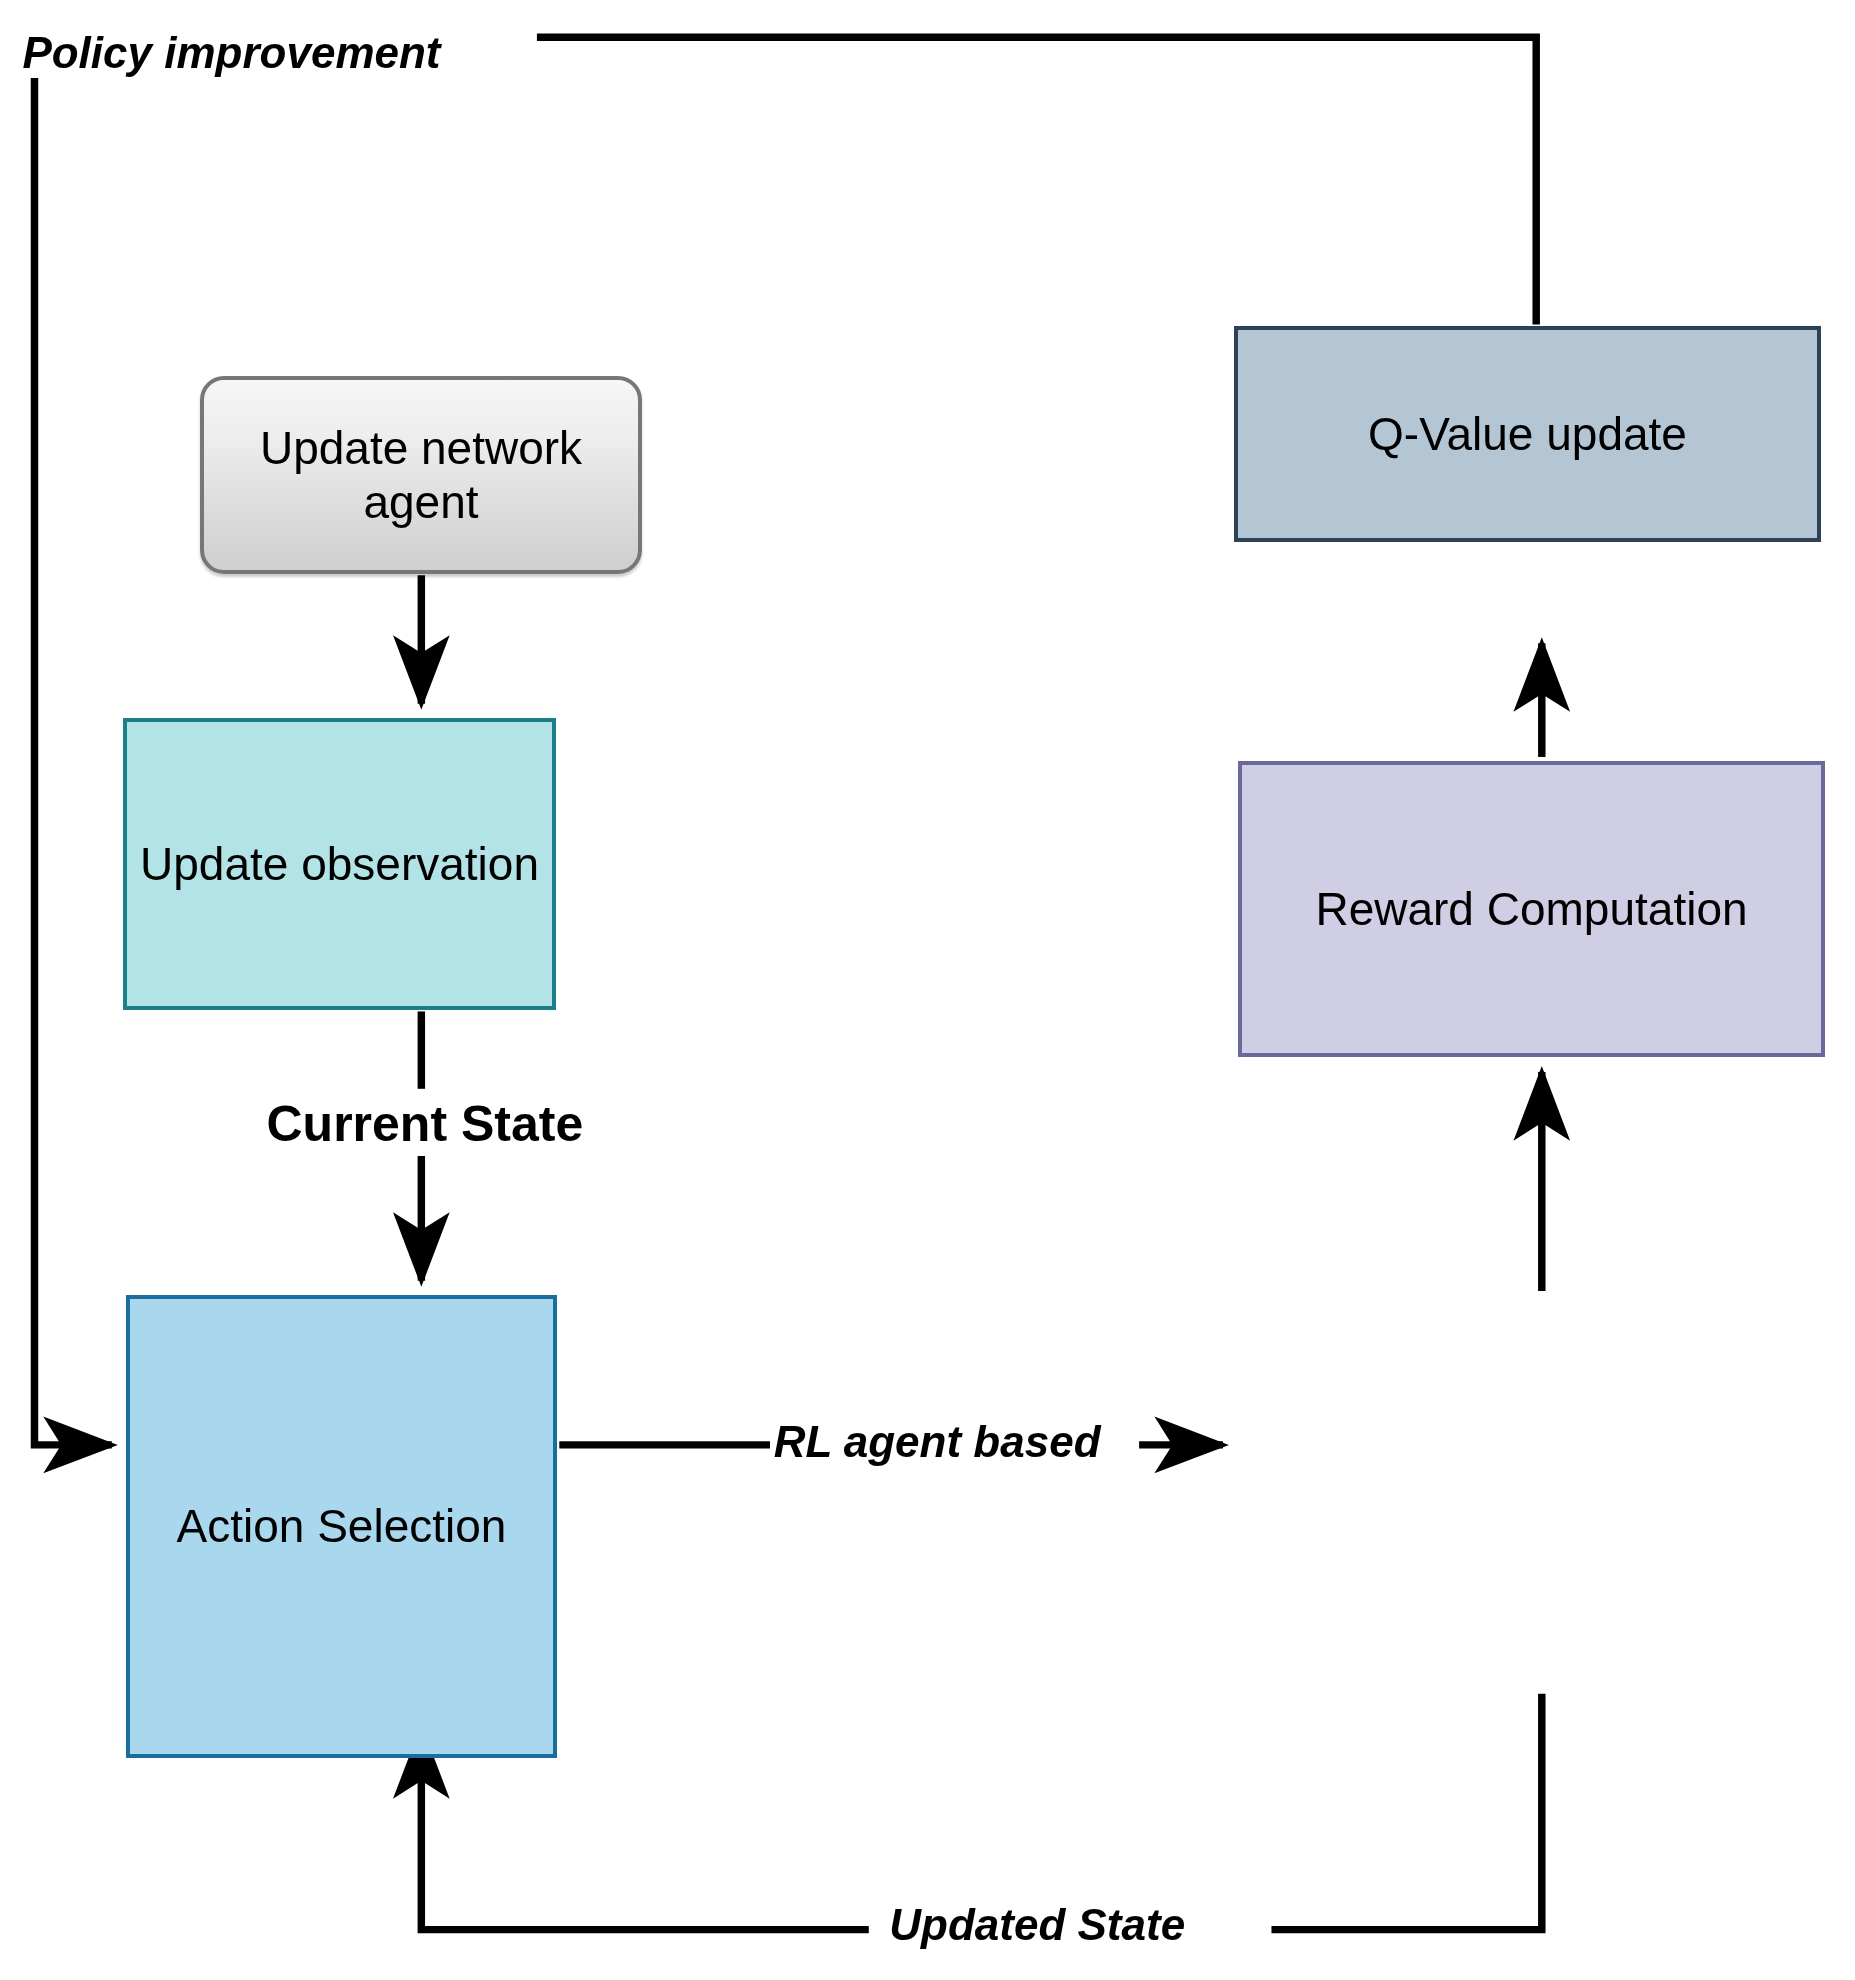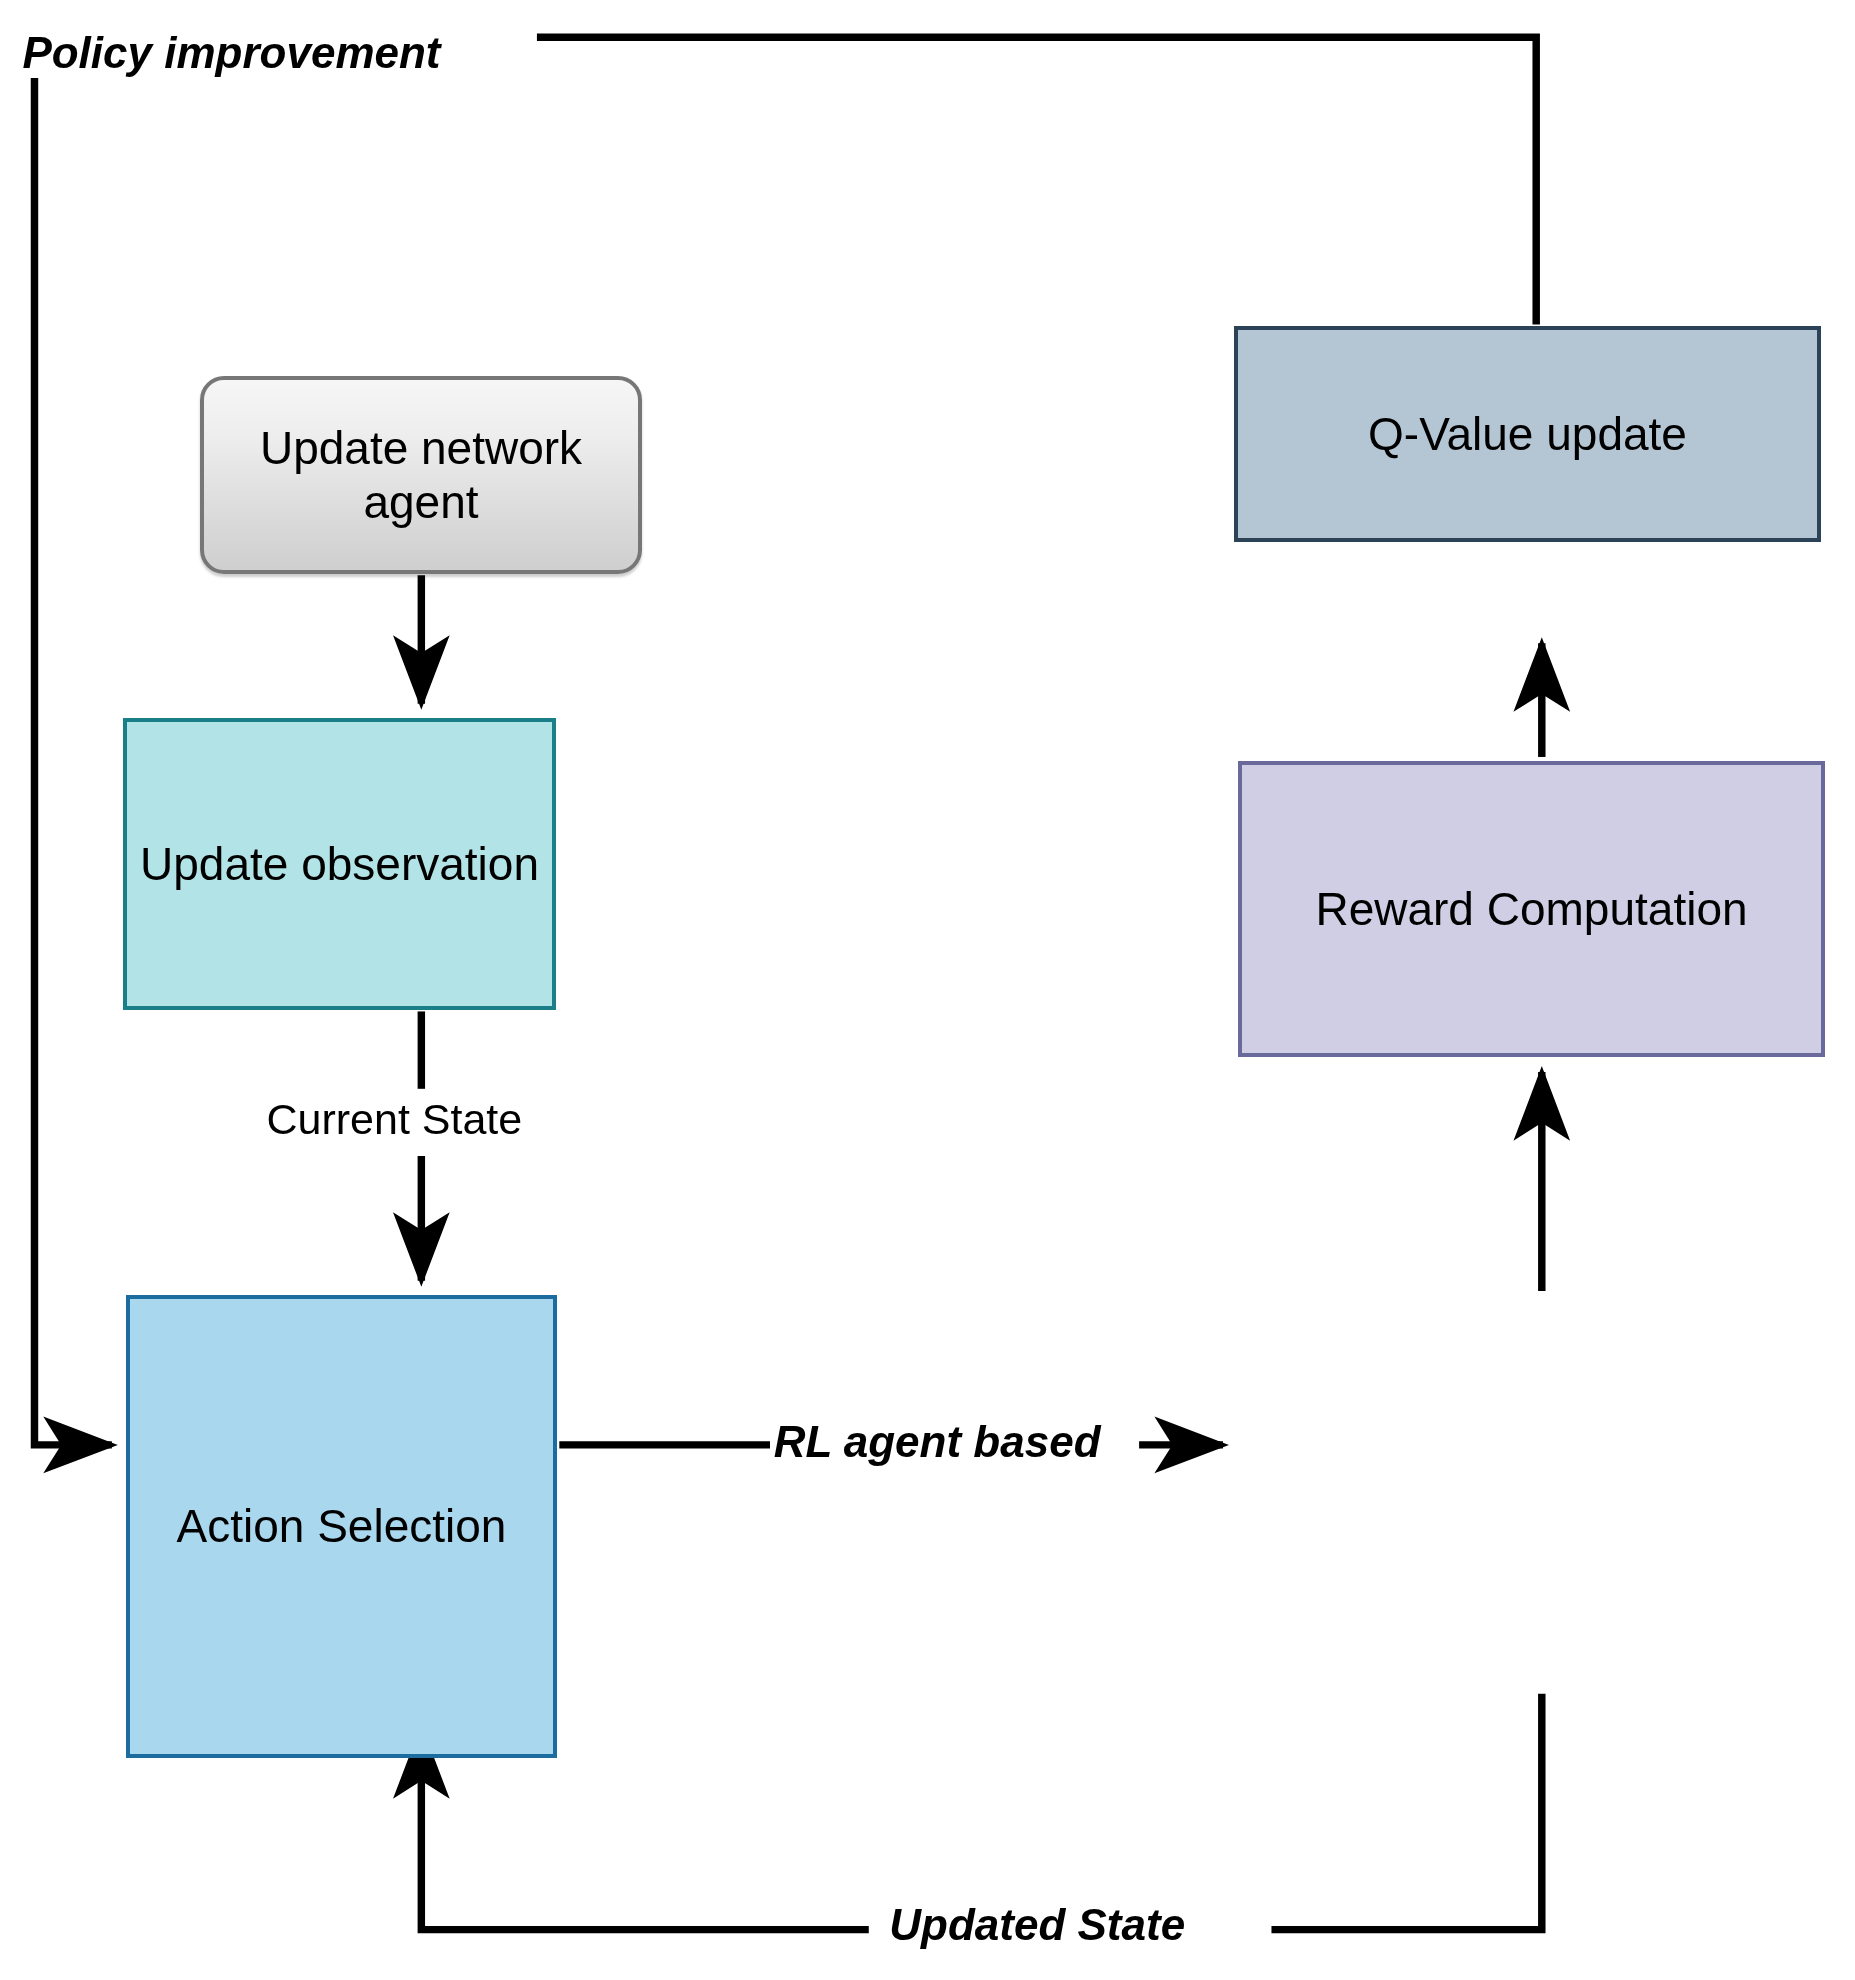--- a/index.html
+++ b/index.html
@@ -87,22 +87,22 @@
     border: 4.7px solid #ad3b2e;
     background: #f8dcd7;
   }
   .edge-label {
     position: absolute;
     color: #000000;
     white-space: nowrap;
     font-family: "Liberation Sans", sans-serif;
   }
   .edge-label.plain {
-    font-size: 43px;
-    font-weight: normal;
+    font-size: 50px;
+    font-weight: bold;
     font-style: normal;
   }
   .edge-label.emph {
     font-size: 44px;
     font-weight: bold;
     font-style: italic;
   }
   #label-policy-improvement {
     left: 22.4px;
     top: 7.5px;

